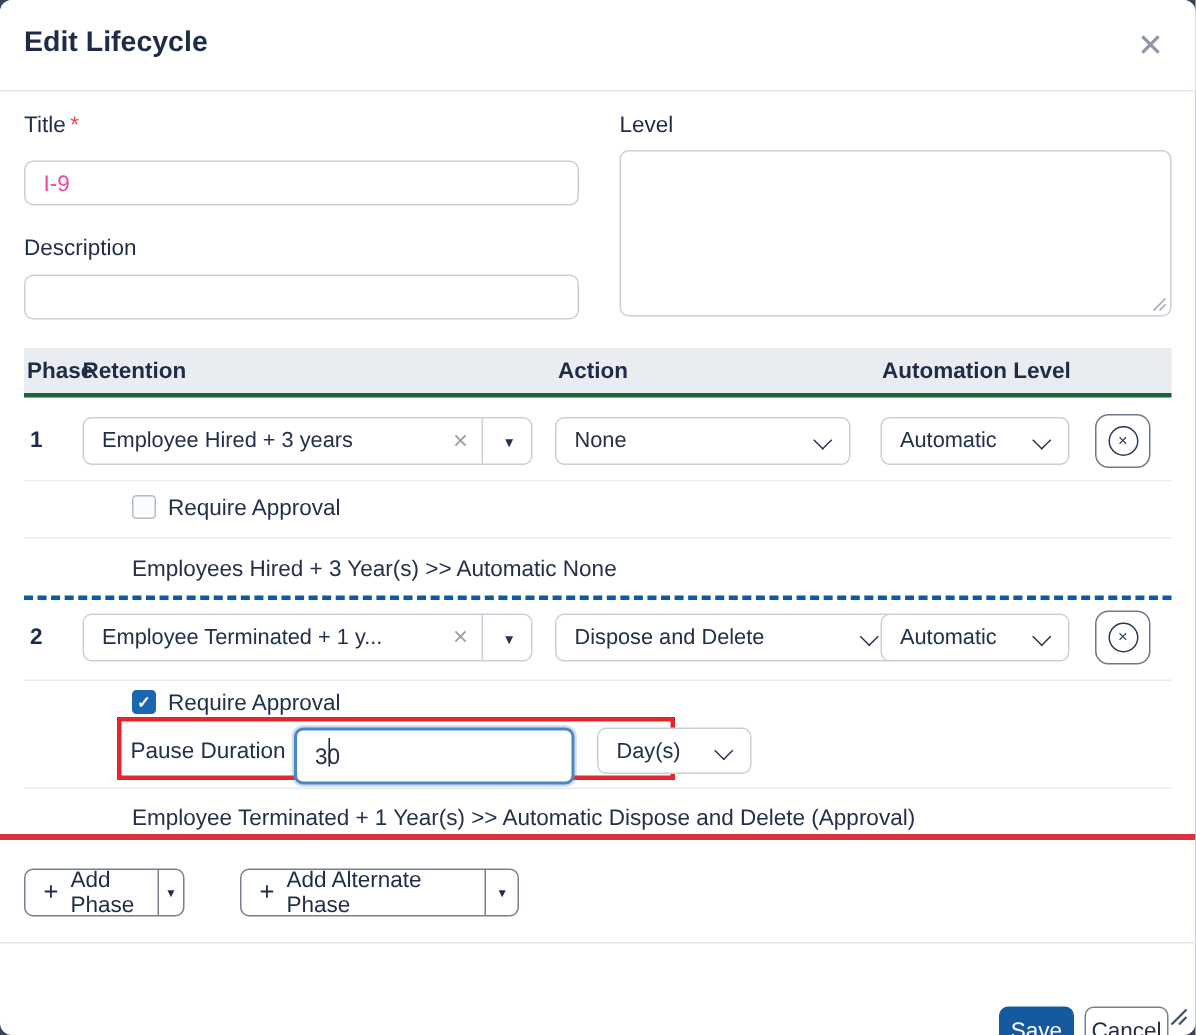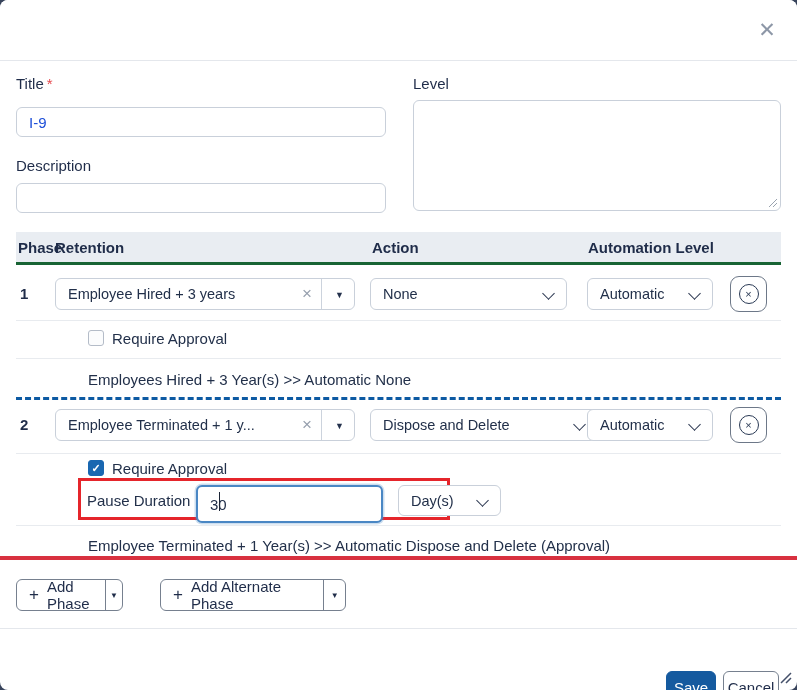--- a/index.html
+++ b/index.html
@@ -15,21 +15,21 @@
   }
   
   .hdr{position:absolute;left:0;top:0;right:0;height:60px;border-bottom:1px solid #e4e7ec;background:#fff;}
   .hdr-title{position:absolute;left:16px;top:18px;font-size:19px;font-weight:700;color:#1f2c49;}
   .close-btn{position:absolute;right:16px;top:16px;width:28px;height:28px;display:flex;align-items:center;justify-content:center;
     font-size:21px;color:#8d97a7;cursor:pointer;background:none;border:none;}
   
   .lbl{position:absolute;font-size:15px;color:#1f2c49;}
   .req{color:#e5484d;margin-left:3px;}
   .inp{position:absolute;box-sizing:border-box;border:1px solid #c9d0da;border-radius:6px;background:#fff;
-    font-size:15px;color:#1d4ed8;padding:0 12px;font-family:"Liberation Sans",sans-serif;outline:none;}
+    font-size:15px;color:#ec4899;padding:0 12px;font-family:"Liberation Sans",sans-serif;outline:none;}
   textarea.inp{padding:8px 12px;resize:none;}
   .ta-grip{position:absolute;pointer-events:none;}
   
   .table{position:absolute;left:16px;top:232px;width:765px;height:324px;}
   .thead{position:absolute;left:0;right:0;top:0;height:30px;background:#e9edf2;border-bottom:3px solid #186434;}
   .th{position:absolute;top:7px;font-size:15px;font-weight:700;color:#1f2c49;}
   .rline{position:absolute;left:0;right:0;height:1px;background:#e8ebef;}
   .dashline{position:absolute;left:0;right:0;top:165px;border-top:3px dashed #0d5aa3;}
   .phase-num{position:absolute;font-size:15px;font-weight:700;color:#1f2c49;}
   .ctrl{position:absolute;box-sizing:border-box;height:32px;border:1px solid #c9d0da;border-radius:6px;background:#fff;
@@ -75,20 +75,21 @@
   .btn-save{left:666px;width:50px;background:#155a9f;color:#ffffff;border:1px solid #155a9f;}
   .btn-cancel{left:723px;width:56px;background:#fff;color:#1f2c49;border:1px solid #76808f;}
   .modal-grip{position:absolute;right:5px;bottom:6px;}
 </style>
 </head>
 <body>
 
 <div class="modal">
 
   <div class="hdr">
+    <div class="hdr-title">Edit Lifecycle</div>
     <button class="close-btn">
       <span>✕</span>
     </button>
   </div>
 
   <div class="lbl" style="left:16px;top:75px;">
     <span>Title</span><span class="req">*</span>
   </div>
   <input class="inp" style="left: 16px; top: 107px; width: 370px; height: 30px;" value="I-9">
 

